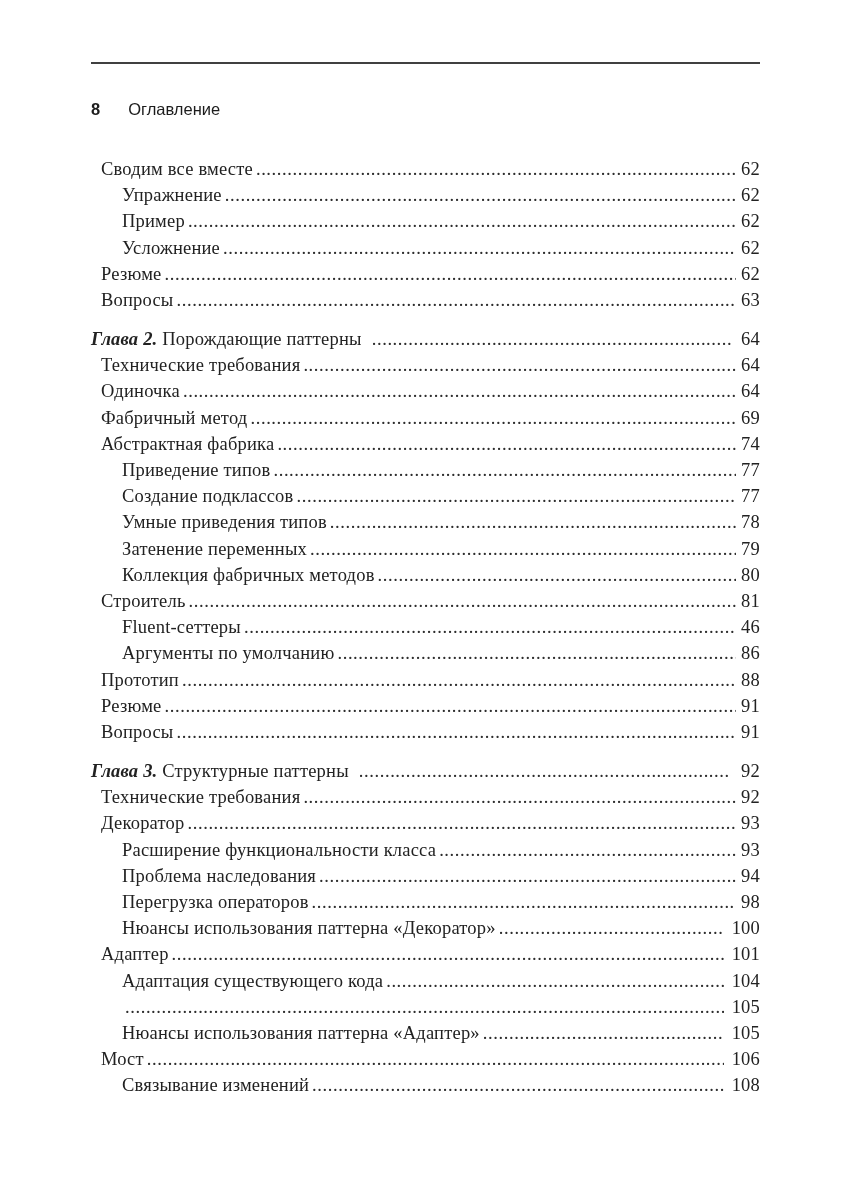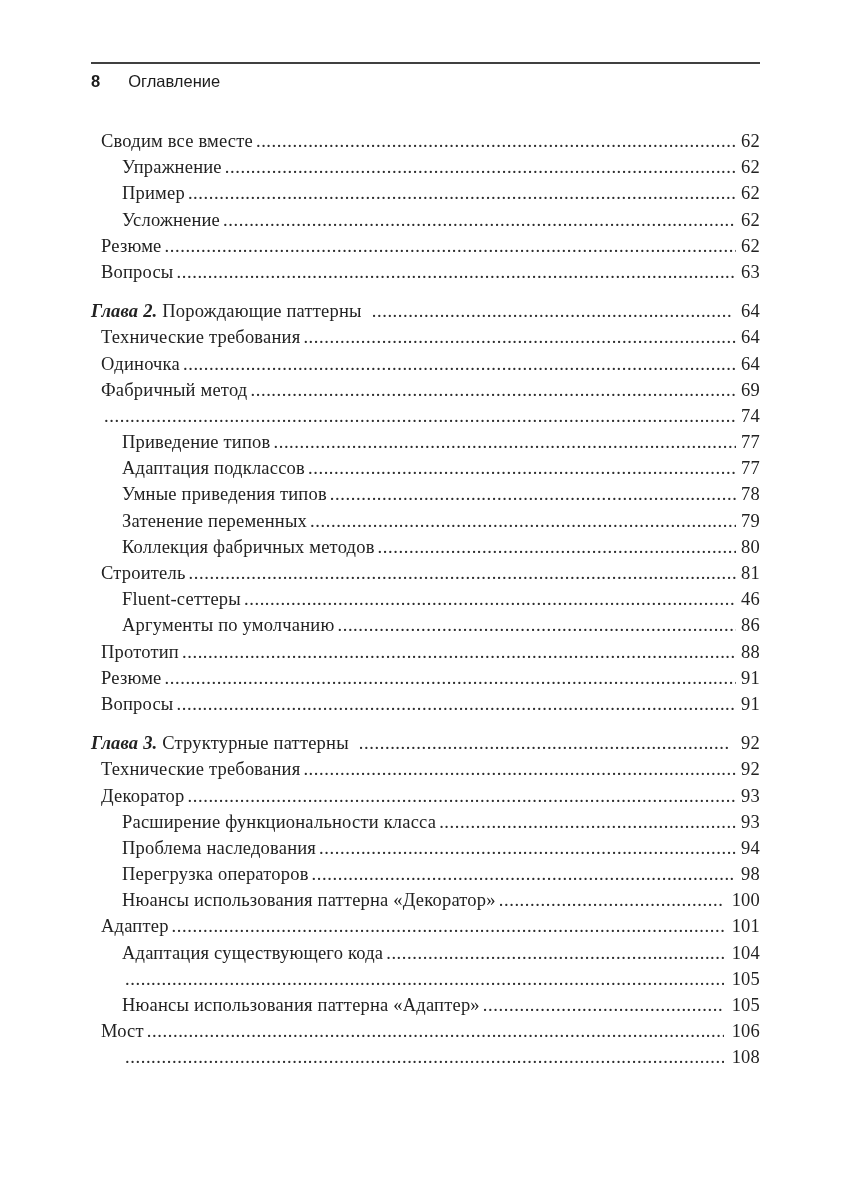--- a/index.html
+++ b/index.html
@@ -28,35 +28,35 @@
   .pagehead {
     display: flex;
     align-items: baseline;
     margin-top: 8px;
     font-family: "Liberation Sans", sans-serif;
     font-size: 16.5px;
     line-height: 19px;
     color: #1c1c1c;
   }
   .pagehead .num { font-weight: bold; }
-  .pagehead .title { margin-left: 28px; }
+  .pagehead .title { margin-left: 28px; margin-top: 28px; }
 
   .toc {
     margin-top: 37px;
   }
   .row {
     display: flex;
     align-items: stretch;
     height: 26.2px;
     font-size: 18.5px;
     line-height: 26.2px;
     letter-spacing: 0.2px;
     white-space: nowrap;
   }
-  .row.level1 { padding-left: 10px; }
+  .row.level1 { padding-left: 10px; align-items: flex-end; }
   .row.level2 { padding-left: 31px; }
   .row.chapter { margin-top: 13px; }
   .row .prefix { font-weight: bold; font-style: italic; }
   .label { flex: 0 0 auto; }
   .leader {
     flex: 1 1 auto;
     overflow: hidden;
     margin-left: 3px;
     margin-right: 2px;
     color: #2e2e2e;
@@ -128,30 +128,31 @@
         <span class="label">Одиночка</span>
         <span class="leader"></span>
         <span class="pn">64</span>
       </div>
       <div class="row level1">
         <span class="label">Фабричный метод</span>
         <span class="leader"></span>
         <span class="pn">69</span>
       </div>
       <div class="row level1">
+        <span class="label">Абстрактная фабрика</span>
         <span class="leader"></span>
         <span class="pn">74</span>
       </div>
       <div class="row level2">
         <span class="label">Приведение типов</span>
         <span class="leader"></span>
         <span class="pn">77</span>
       </div>
       <div class="row level2">
-        <span class="label">Адаптация подклассов</span>
+        <span class="label">Создание подклассов</span>
         <span class="leader"></span>
         <span class="pn">77</span>
       </div>
       <div class="row level2">
         <span class="label">Умные приведения типов</span>
         <span class="leader"></span>
         <span class="pn">78</span>
       </div>
       <div class="row level2">
         <span class="label">Затенение переменных</span>
@@ -246,17 +247,18 @@
         <span class="label">Нюансы использования паттерна «Адаптер»</span>
         <span class="leader"></span>
         <span class="pn pn3">105</span>
       </div>
       <div class="row level1">
         <span class="label">Мост</span>
         <span class="leader"></span>
         <span class="pn pn3">106</span>
       </div>
       <div class="row level2">
+        <span class="label">Связывание изменений</span>
         <span class="leader"></span>
         <span class="pn pn3">108</span>
       </div>
     </div>
 </div>
 
 </body></html>

